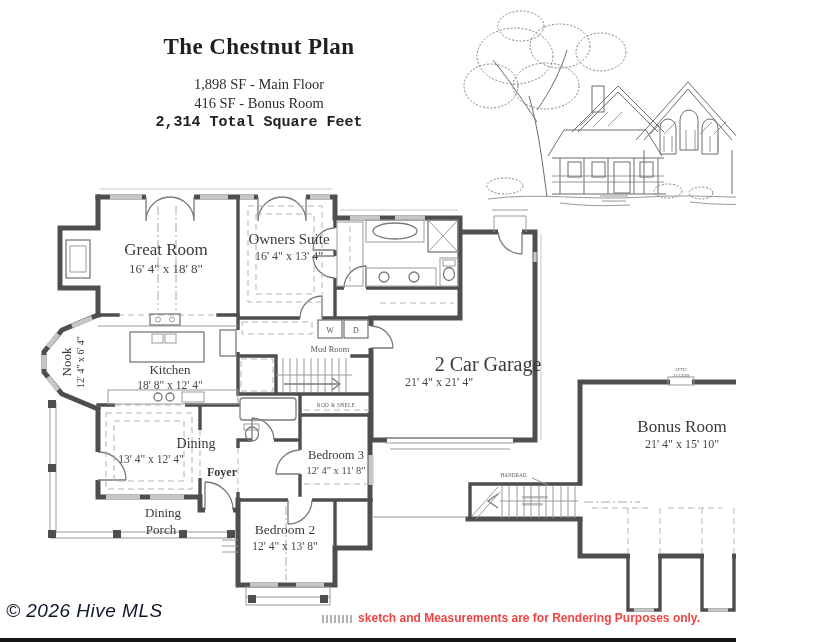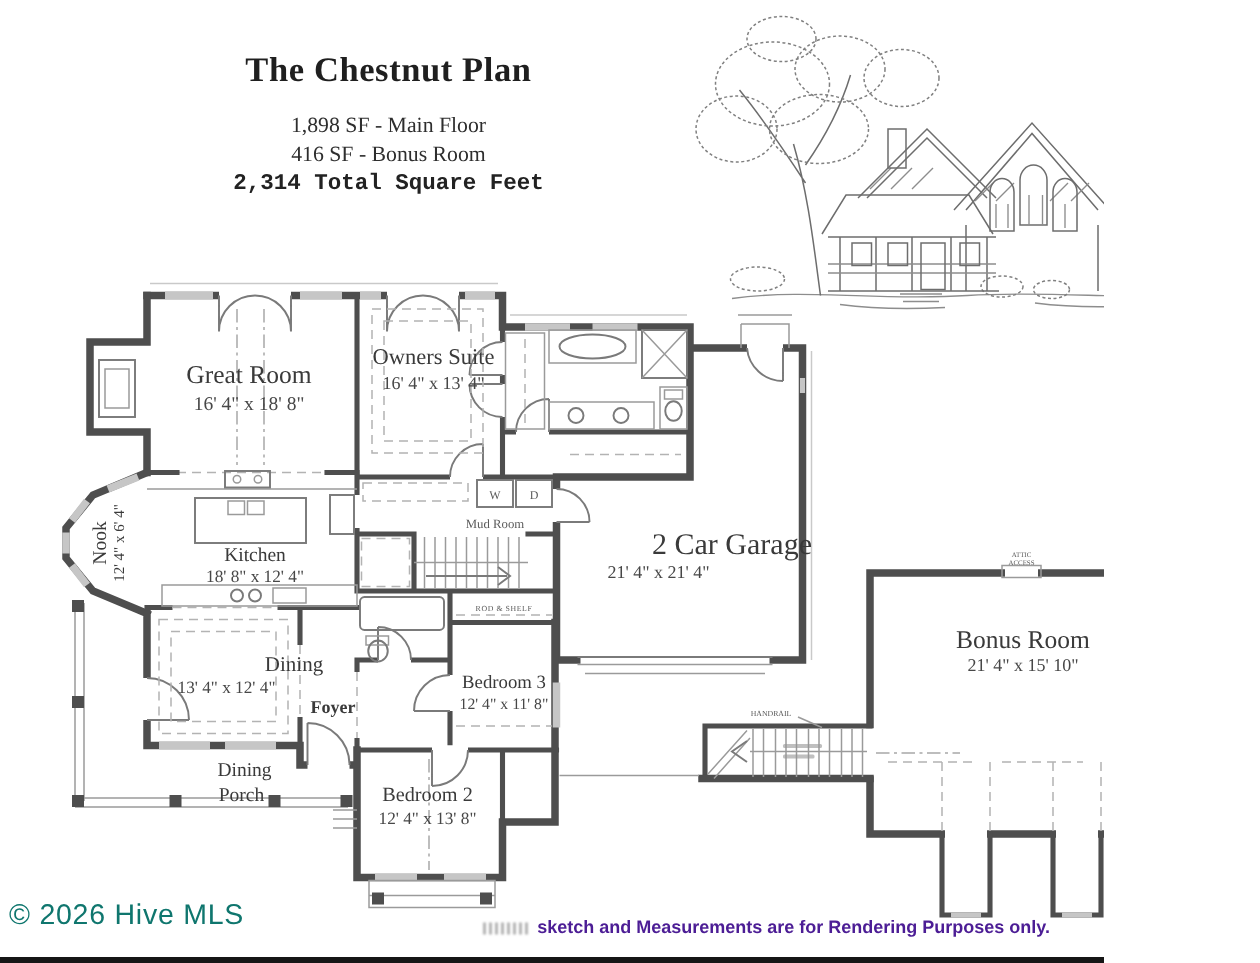--- a/index.html
+++ b/index.html
@@ -26,23 +26,23 @@
   
   .lbl{position:absolute;transform:translate(-50%,-50%);white-space:nowrap;
        color:#3a3a3a;font-family:"Liberation Serif",serif;z-index:4;}
   .dim{font-size:12px;color:#474747;}
   .titleblock{position:absolute;left:118px;top:34px;width:282px;text-align:center;z-index:4;}
   .titleblock .t{font-size:23px;font-weight:600;color:#1f1f1f;letter-spacing:.4px;}
   .titleblock .a{font-size:14.5px;color:#2e2e2e;margin-top:2px;}
   .titleblock .a1{margin-top:16px;}
   .titleblock .a3{font-weight:700;font-size:15px;color:#222;font-family:Liberation Mono, monospace;}
   .copyright{position:absolute;left:6px;top:600px;font-family:"Liberation Sans",sans-serif;
-       font-size:19px;color:#0f766e;letter-spacing:.5px;z-index:4;}
+       font-size:19px;color:#0f172a;letter-spacing:.5px;z-index:4;font-style:italic;}
   .disclaimer{position:absolute;right:36px;top:611px;font-family:"Liberation Sans",sans-serif;
-       font-size:12px;font-weight:600;color:#4c1d95;z-index:4;}
+       font-size:12px;font-weight:600;color:#ef4444;z-index:4;}
   .blurnote{display:inline-block;width:32px;height:8px;margin-right:4px;opacity:.65;
        background:repeating-linear-gradient(90deg,#8a8a8a 0 2px,transparent 2px 4px);
        filter:blur(.7px);vertical-align:middle;}
   .bottombar{position:absolute;left:0;bottom:0;width:100%;height:4px;background:#161616;z-index:5;}
   .nook-rot{position:absolute;left:72px;top:362px;transform:translate(-50%,-50%) rotate(-90deg);
        text-align:center;z-index:4;color:#3a3a3a;white-space:nowrap;}
   .nook-rot .n1{font-size:13px;}
   .nook-rot .n2{font-size:10px;}
 </style>
 </head>

